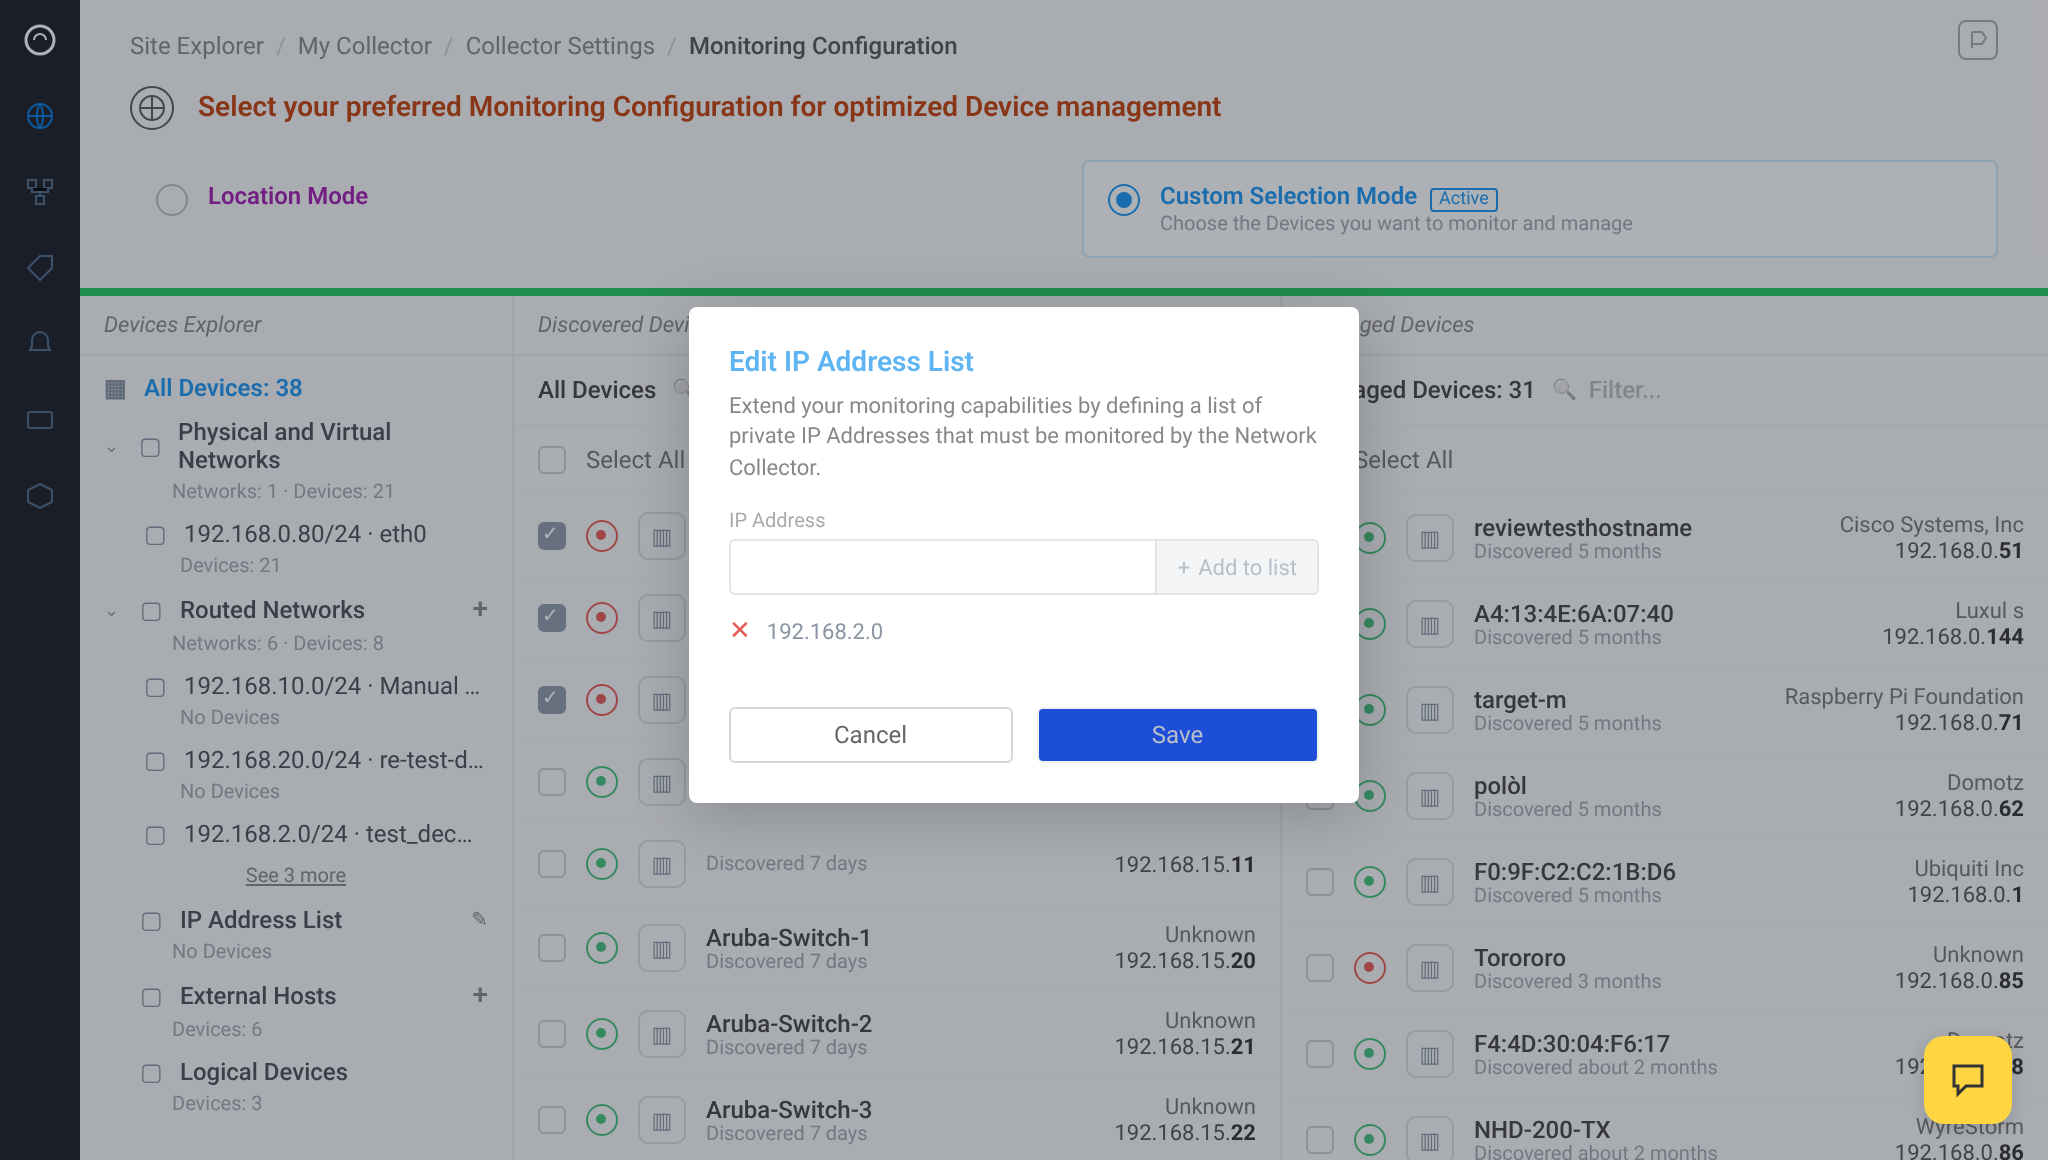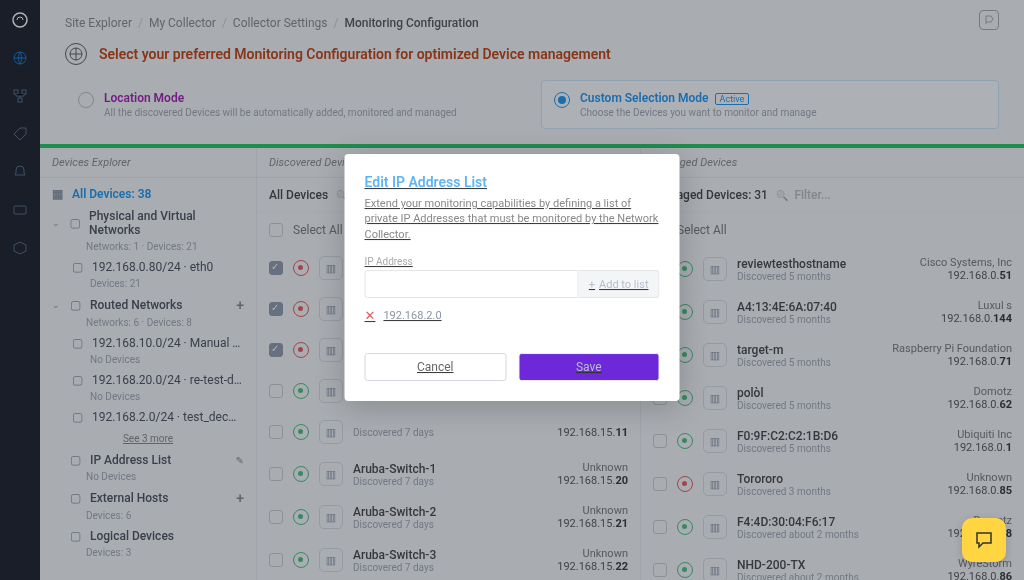--- a/index.html
+++ b/index.html
@@ -55,32 +55,32 @@
     .row .dicon { width:24px; height:24px; border:1px solid #d8dbe0; border-radius:5px; display:flex; align-items:center; justify-content:center; color:#8994a3; font-size:11px; flex-shrink:0; }
     .row .body { flex:1; min-width:0; }
     .row .title { font-weight:500; color:#444; font-size:12px; white-space:nowrap; overflow:hidden; text-overflow:ellipsis; }
     .row .meta { font-size:10px; color:#a1a7b0; }
     .row .right { text-align:right; font-size:11px; }
     .row .rtop { color:#777; }
     .row .rbot { color:#555; }
     .row .rbot b { color:#333; }
     .seemore { text-align:center; padding:5px; font-size:10px; color:#888; text-decoration:underline; }
     .overlay { position:absolute; inset:0; background:rgba(30,35,45,0.35); z-index:50; }
-    .modal { position:absolute; left:50%; top:50%; transform:translate(-50%,-55%); width:335px; background:#fff; border-radius:4px; box-shadow:0 5px 30px rgba(0,0,0,0.2); padding:20px 20px 20px; z-index:60;text-decoration:underline; }
+    .modal { position:absolute; left:50%; top:50%; transform:translate(-50%,-55%); width:335px; background:#fff; border-radius:4px; box-shadow:0 5px 30px rgba(0,0,0,0.2); padding:20px 20px 20px; z-index:60; }
     .modal-title { font-size:14px; font-weight:600; color:#5fb4f3; margin-bottom:6px; }
     .modal-desc { font-size:11px; color:#888; line-height:1.4; margin-bottom:14px; }
     .modal-label { font-size:10px; color:#aaa; margin-bottom:3px; }
     .modal-input-row { display:flex; gap:0; margin-bottom:6px; }
     .modal-input { flex:1; height:28px; border:1px solid #e2e4e8; border-radius:3px 0 0 3px; padding:0 8px; font-size:11px; }
     .modal-add { height:28px; padding:0 10px; background:#f4f5f7; border:1px solid #e2e4e8; border-left:none; border-radius:0 3px 3px 0; color:#b8bfc9; font-size:11px; display:flex; align-items:center; gap:4px; }
     .modal-ip { display:flex; align-items:center; gap:8px; padding:4px 0 12px; font-size:11px; color:#8b95a3; }
     .modal-ip .x { color:#e55b57; font-size:13px; }
     .modal-btns { display:flex; gap:12px; margin-top:18px; }
     .modal-btn { flex:1; height:28px; border:1px solid #d4d8de; background:#fff; border-radius:3px; font-size:12px; color:#666; display:flex; align-items:center; justify-content:center; }
-    .modal-btn.save { background:#6d28d9; color:#b8bfc9; border-color:#eef0f3; }
+    .modal-btn.save { background:#1d4ed8; color:#b8bfc9; border-color:#eef0f3; }
     .fab { position:absolute; right:18px; bottom:18px; width:44px; height:44px; background:#ffd642; border-radius:10px; display:flex; align-items:center; justify-content:center; font-size:20px; z-index:70; box-shadow:0 2px 8px rgba(0,0,0,0.15); }
   </style>
 </head>
 <body>
 
 <div class="sidenav">
   <div class="sidenav-item">
       <svg width="18" height="18" viewBox="0 0 18 18">
         <circle cx="9" cy="9" r="7" fill="none" stroke="currentColor" stroke-width="1.5"></circle>
         <path d="M6 9a3 3 0 016 0" fill="none" stroke="currentColor"></path>
@@ -144,21 +144,20 @@
           <path d="M2 8h12M8 2v12" stroke="#5a5a5a"></path>
         </svg>
       </div>
     <div class="hero-text">Select your preferred Monitoring Configuration for optimized Device management</div>
   </div>
   <div class="modes">
     <div class="mode">
       <div class="mode-radio"></div>
       <div>
         <div class="mode-title">Location Mode</div>
-        <div class="mode-sub">All the discovered Devices will be automatically added, monitored and managed</div>
       </div>
     </div>
     <div class="mode active">
       <div class="mode-radio"></div>
       <div>
         <div><span class="mode-title">Custom Selection Mode</span><span class="mode-tag">Active</span></div>
         <div class="mode-sub">Choose the Devices you want to monitor and manage</div>
       </div>
     </div>
   </div>

